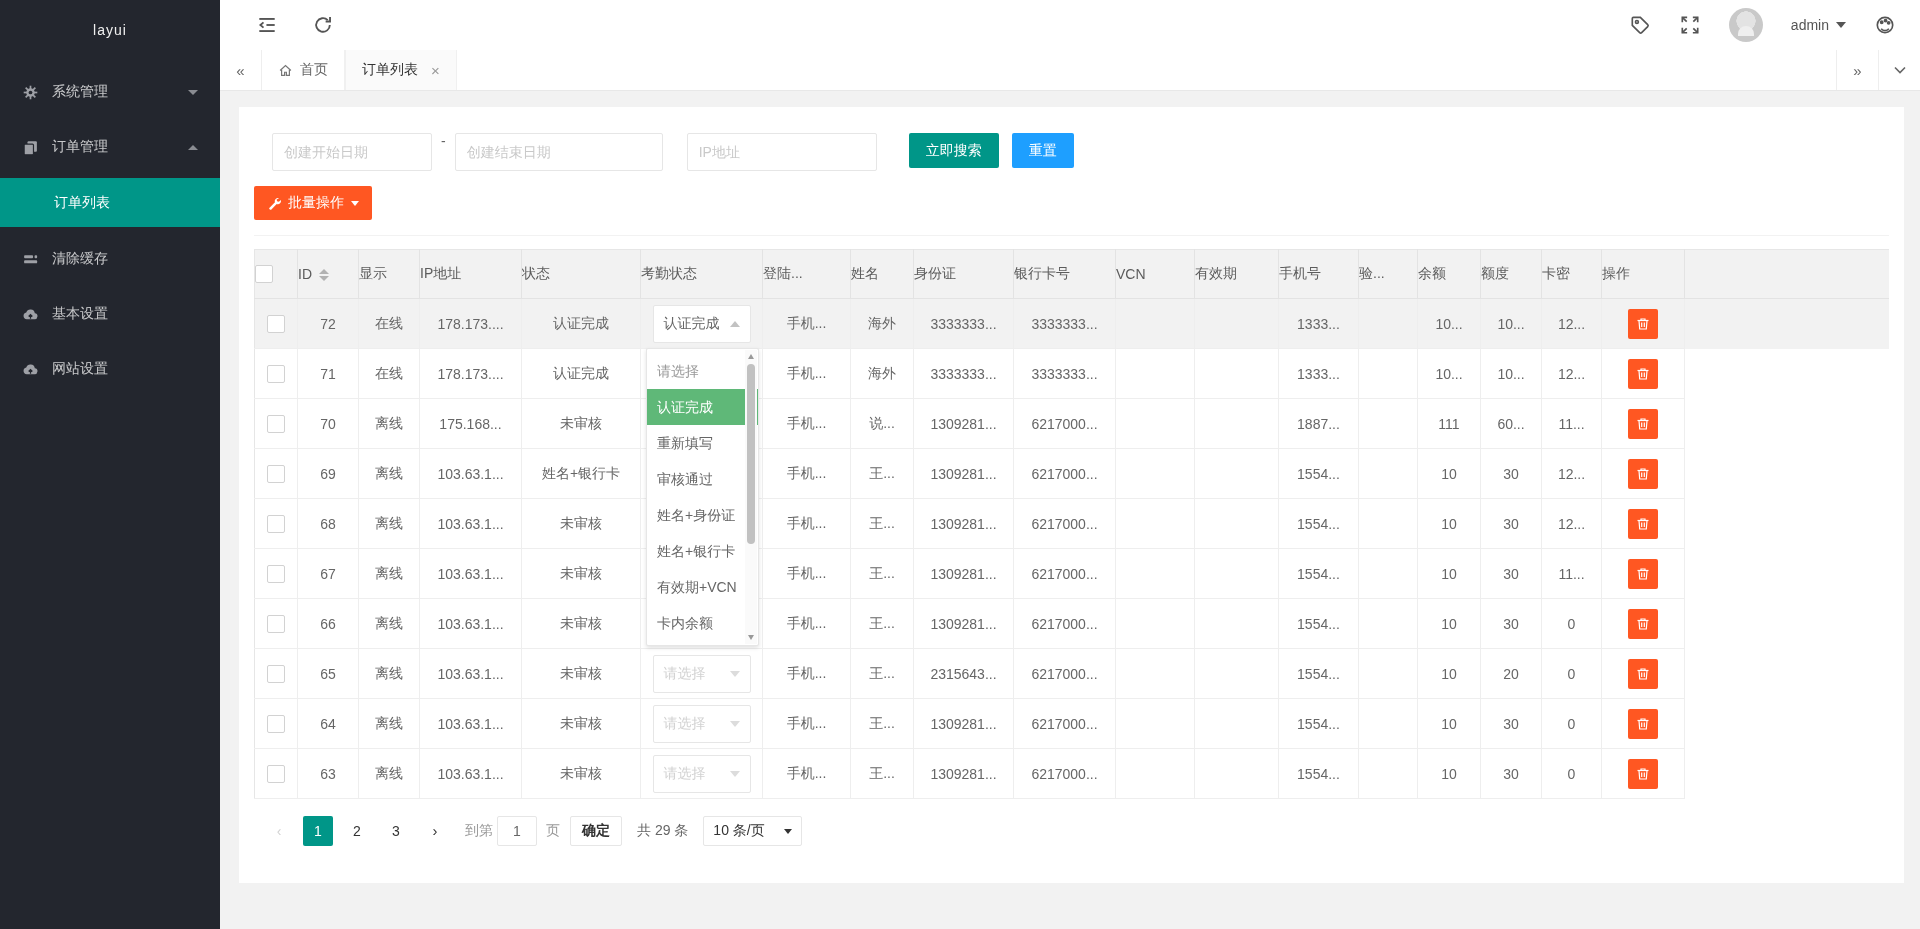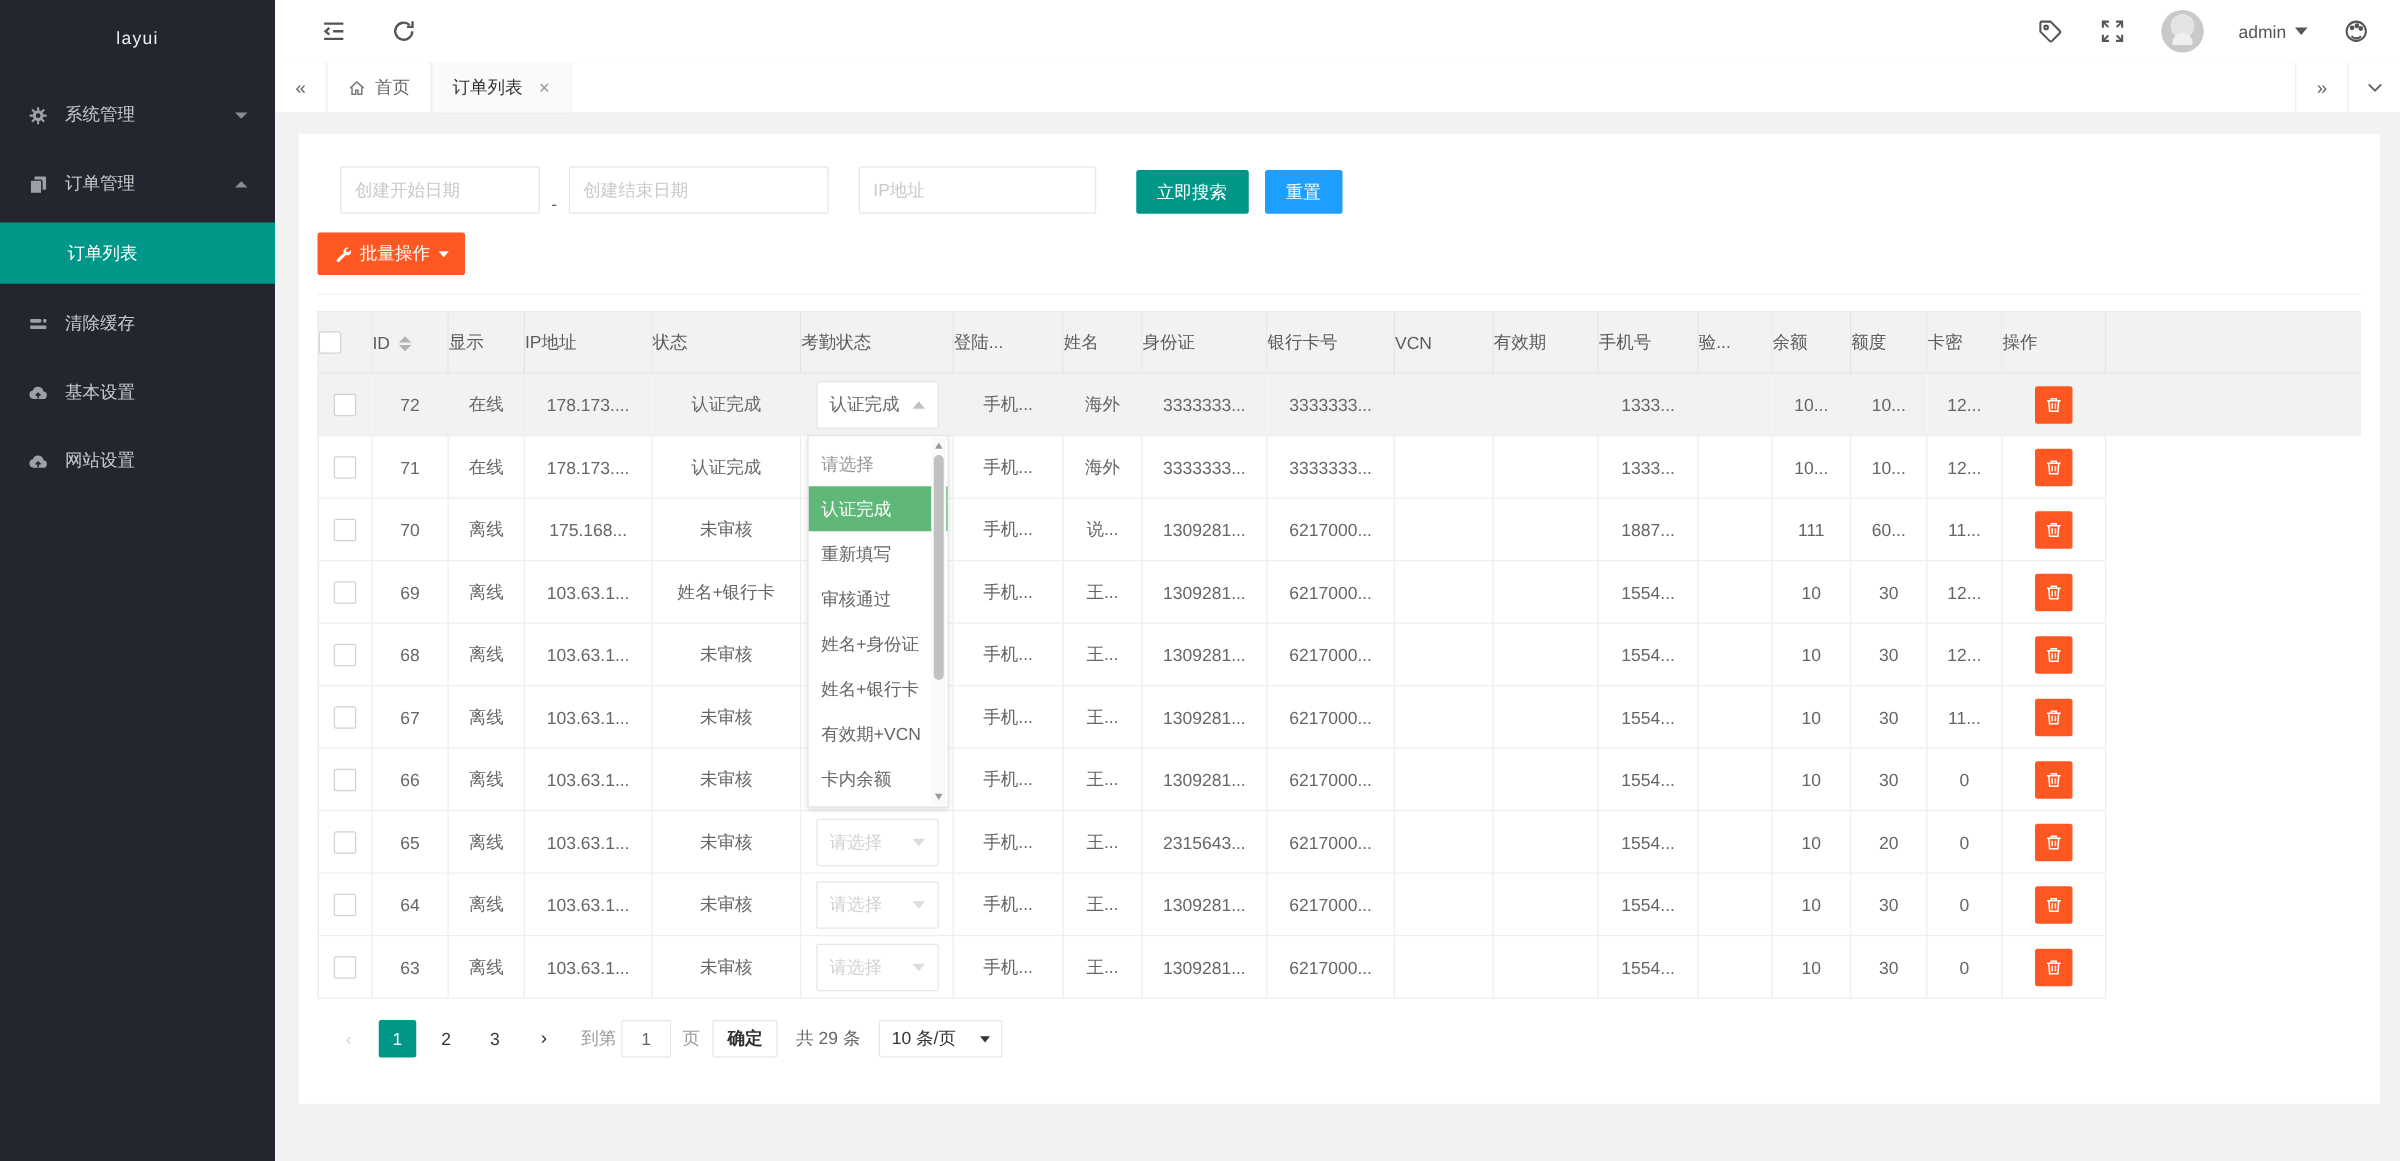--- a/index.html
+++ b/index.html
@@ -41,21 +41,21 @@
   .tab .hicon{display:inline-flex;width:15px;height:15px;color:#777}
   .tab .hicon svg{width:15px;height:15px}
   .tab.active{background:#fafafa;color:#333;border-left:1px solid #f0f0f0}
   .tab .close{margin-left:6px;color:#999;font-size:15px;cursor:pointer}
   .tabbar-right{margin-left:auto;display:flex}
 
   
   .content{padding:16px 16px 0 19px}
   .card{background:#fff;padding:14px 15px 30px 15px;min-height:776px}
 
-  .search-row{display:flex;align-items:flex-end;margin:12px 0 2px 18px}
+  .search-row{display:flex;align-items:flex-start;margin:12px 0 2px 18px}
   .inp{height:38px;border:1px solid #e6e6e6;border-radius:2px;padding:0 11px;font-size:14px;color:#666;background:#fff;outline:none}
   .inp::placeholder{color:#c9c9c9}
   .inp.date{width:160px}
   .inp.date2{width:208px}
   .inp.ip{width:190px;margin-left:24px}
   .dash{color:#666;margin:0 9px}
   .btn{border:none;border-radius:2px;color:#fff;font-size:14px;cursor:pointer;font-family:inherit}
   .btn-search{height:35px;padding:0 17px;background:#009688;margin-left:32px}
   .btn-reset{height:35px;padding:0 17px;background:#1E9FFF;margin-left:13px}
 

